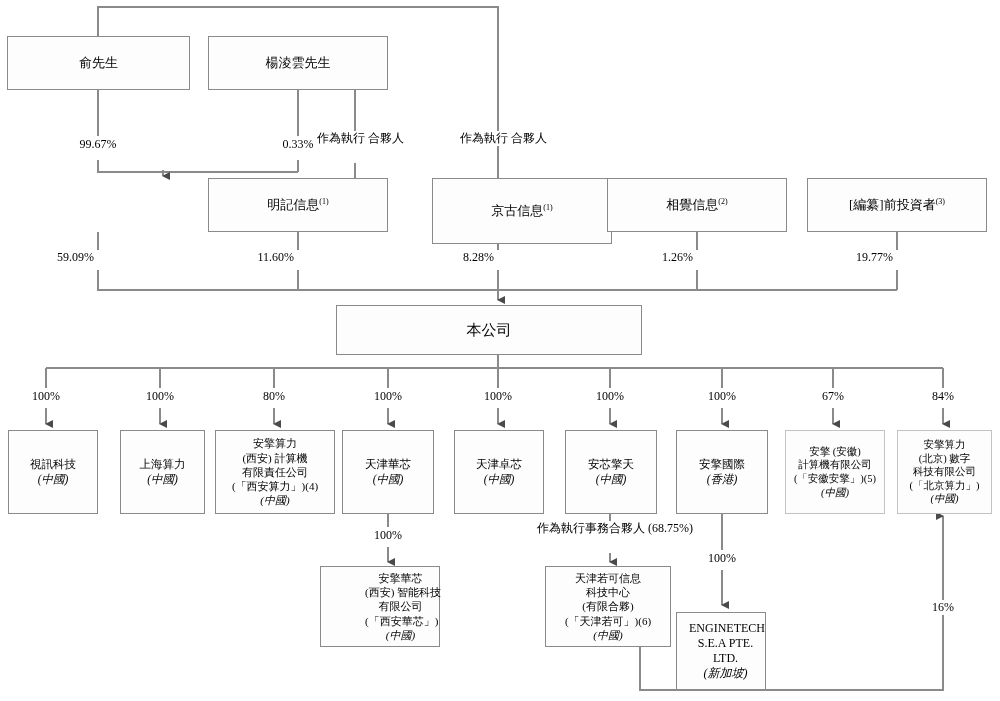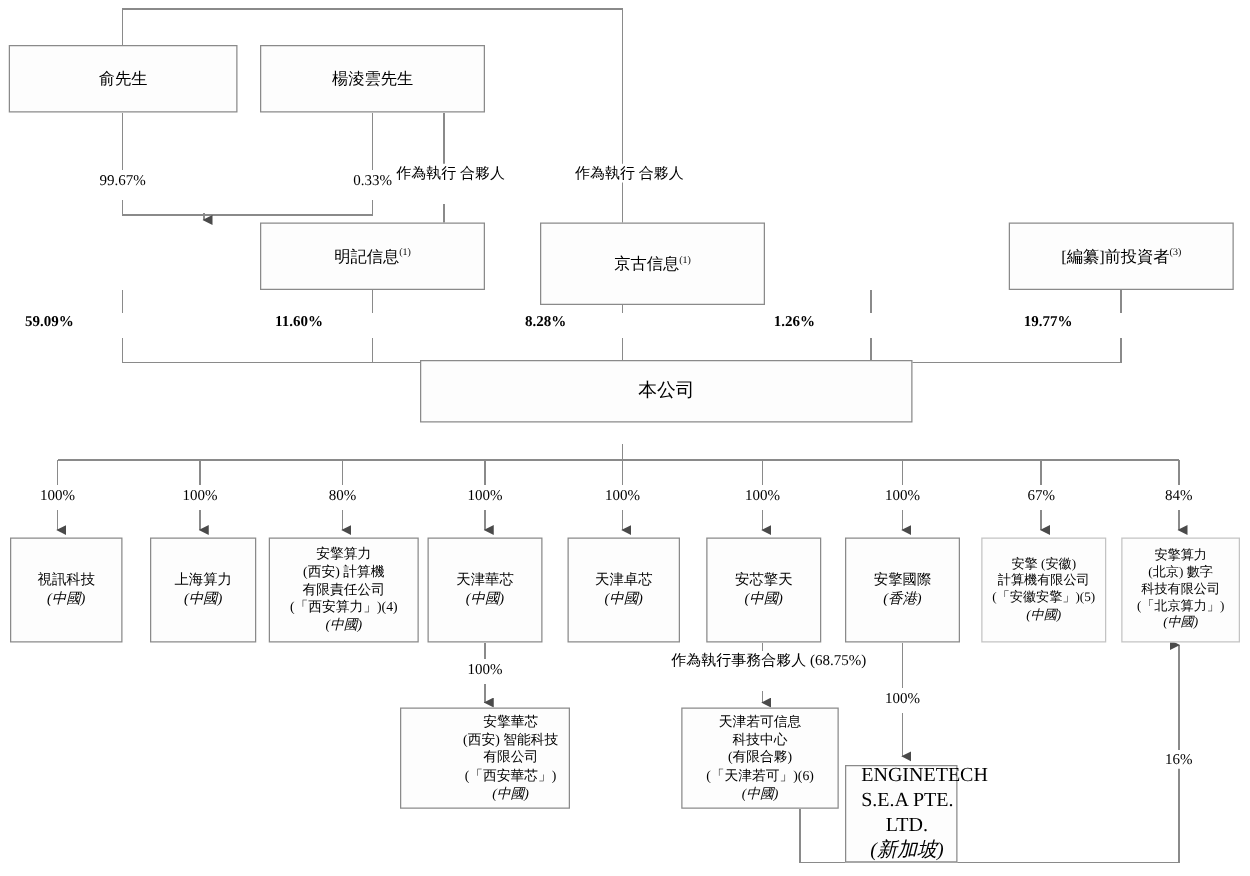--- a/index.html
+++ b/index.html
@@ -48,21 +48,21 @@
   .lbl {
     position: absolute;
     font-size: 12px;
     background: #ffffff;
     white-space: nowrap;
     text-align: center;
     line-height: 1.25;
     z-index: 4;
     padding: 0 2px;
   }
-  .lbl.r { text-align: left; font-weight: bold; }
+  .lbl.r { text-align: right; }
   .lbl.c { text-align: center; }
 </style>
 </head>
 <body>
 
 <div id="chart">
 
   <svg id="lines" viewBox="0 0 1000 701">
     <defs>
       <marker id="ah" markerWidth="9" markerHeight="9" refX="4" refY="7" orient="auto" markerUnits="userSpaceOnUse">
@@ -186,20 +186,27 @@
   </div>
 
   <div class="box" style="left:408px; top:178px; width:180px; height:66px;margin-left:24px;">
     <span class="inner">
         <span class="ln">
       <span>京古信息</span><span class="sup">(1)</span>
     </span>
       </span>
   </div>
 
+  <div class="box" style="left:607px; top:178px; width:180px; height:54px;">
+    <span class="inner">
+        <span class="ln">
+      <span>相覺信息</span><span class="sup">(2)</span>
+    </span>
+      </span>
+  </div>
 
   <div class="box" style="left:807px; top:178px; width:180px; height:54px;">
     <span class="inner">
         <span class="ln">
       <span class="bd">[編纂]</span><span>前投資者</span><span class="sup">(3)</span>
     </span>
       </span>
   </div>
 
   <div class="lbl r" style="left:18px; top:250px; width:78px;">
@@ -211,21 +218,21 @@
   <div class="lbl r" style="left:418px; top:250px; width:78px;">
     <span>8.28%</span>
   </div>
   <div class="lbl r" style="left:617px; top:250px; width:78px;">
     <span>1.26%</span>
   </div>
   <div class="lbl r" style="left:817px; top:250px; width:78px;">
     <span>19.77%</span>
   </div>
 
-  <div class="box" style="left:336px; top:288px; width:394px; height:50px; font-size:15px;">
+  <div class="box" style="left:336px; top:305px; width:306px; height:50px; font-size:15px;">
     <span class="inner">
         <span class="ln">本公司</span>
       </span>
   </div>
 
   <div class="lbl c" style="left:16px; top:389px; width:60px;"><span>100%</span></div>
   <div class="lbl c" style="left:130px; top:389px; width:60px;"><span>100%</span></div>
   <div class="lbl c" style="left:244px; top:389px; width:60px;"><span>80%</span></div>
   <div class="lbl c" style="left:358px; top:389px; width:60px;"><span>100%</span></div>
   <div class="lbl c" style="left:468px; top:389px; width:60px;"><span>100%</span></div>
@@ -315,41 +322,41 @@
   </div>
 
   <div class="lbl c" style="left:692px; top:551px; width:60px;">
     <span>100%</span>
   </div>
 
   <div class="lbl c" style="left:913px; top:600px; width:60px;">
     <span>16%</span>
   </div>
 
-  <div class="box small" style="left:320px; top:566px; width:136px; height:81px; font-size:11px;padding-left:44px;">
+  <div class="box small" style="left:320px; top:566px; width:120px; height:81px; font-size:11px;padding-left:44px;">
     <span class="inner">
       <span class="ln">安擎華芯</span>
       <span class="ln">(西安) 智能科技</span>
       <span class="ln">有限公司</span>
       <span class="ln bd">(「西安華芯」)</span>
       <span class="ln it">(中國)</span>
     </span>
   </div>
 
   <div class="box small" style="left:545px; top:566px; width:126px; height:81px; font-size:11px;">
     <span class="inner">
       <span class="ln">天津若可信息</span>
       <span class="ln">科技中心</span>
       <span class="ln">(有限合夥)</span>
       <span class="ln bd">(「天津若可」)(6)</span>
       <span class="ln it">(中國)</span>
     </span>
   </div>
 
-  <div class="box serifsm" style="left:676px; top:612px; width:90px; height:78px; font-size:16px;padding-left:12px;">
+  <div class="box serifsm" style="left:676px; top:612px; width:90px; height:78px; font-size:12px;padding-left:12px;">
     <span class="inner">
       <span class="ln">ENGINETECH</span>
       <span class="ln">S.E.A PTE.</span>
       <span class="ln">LTD.</span>
       <span class="ln it">(新加坡)</span>
     </span>
   </div>
 
 </div>
 

